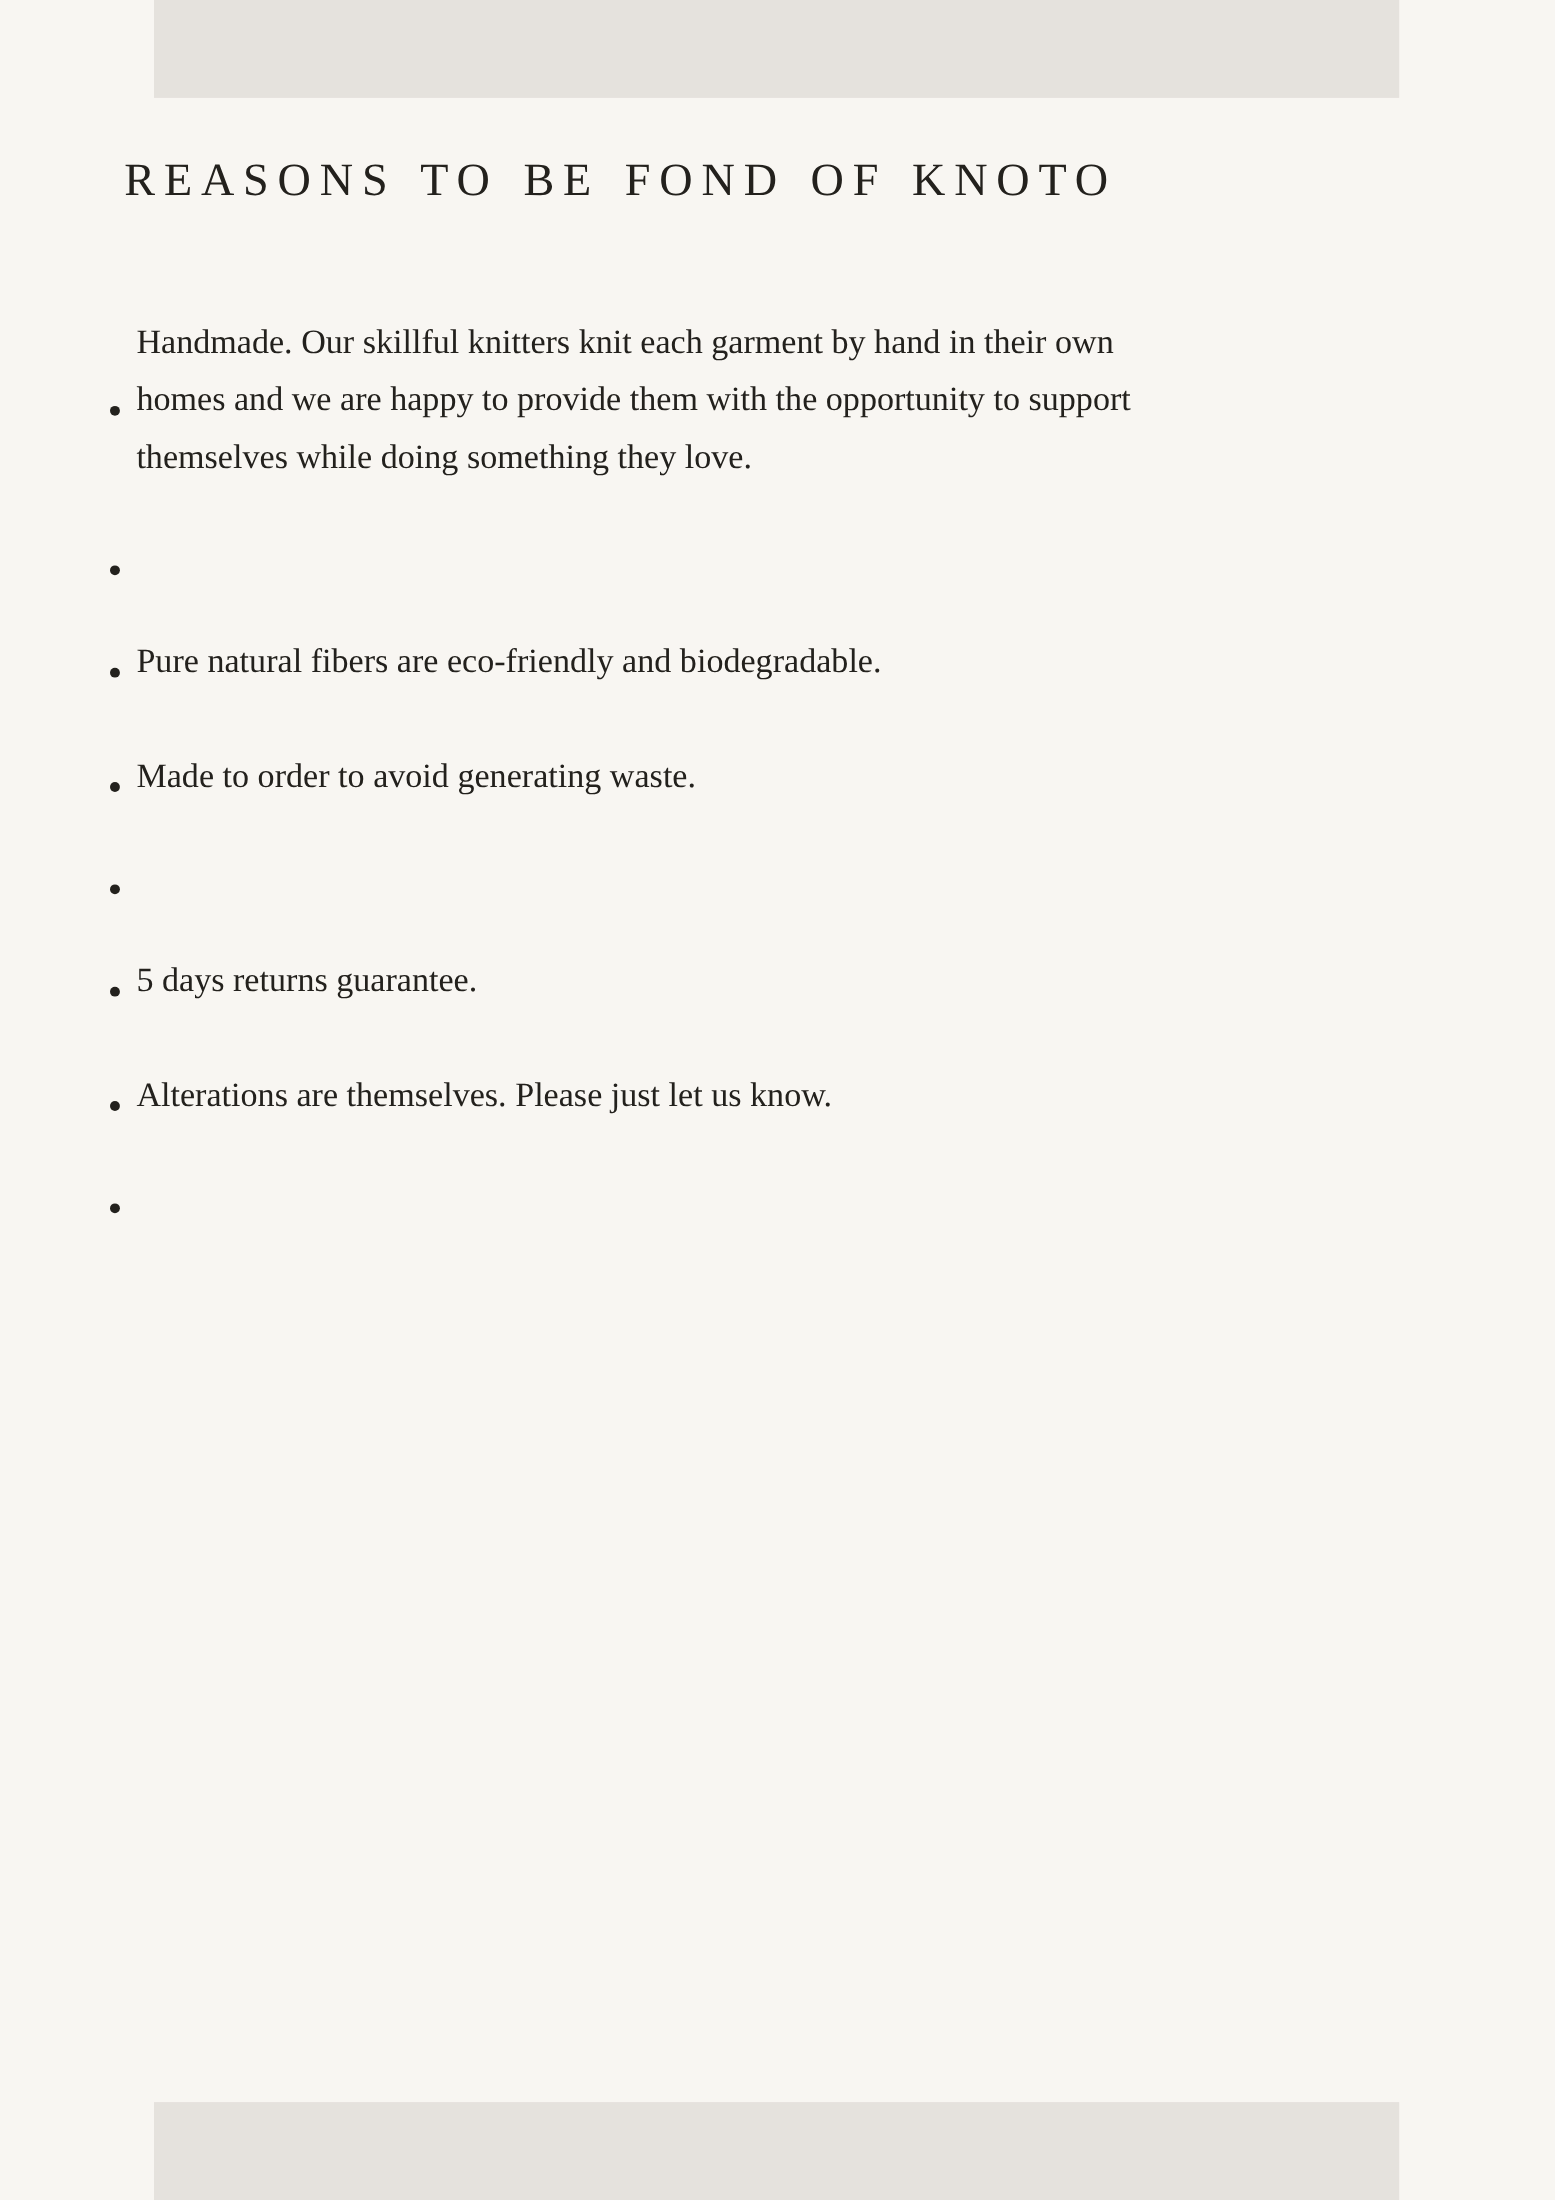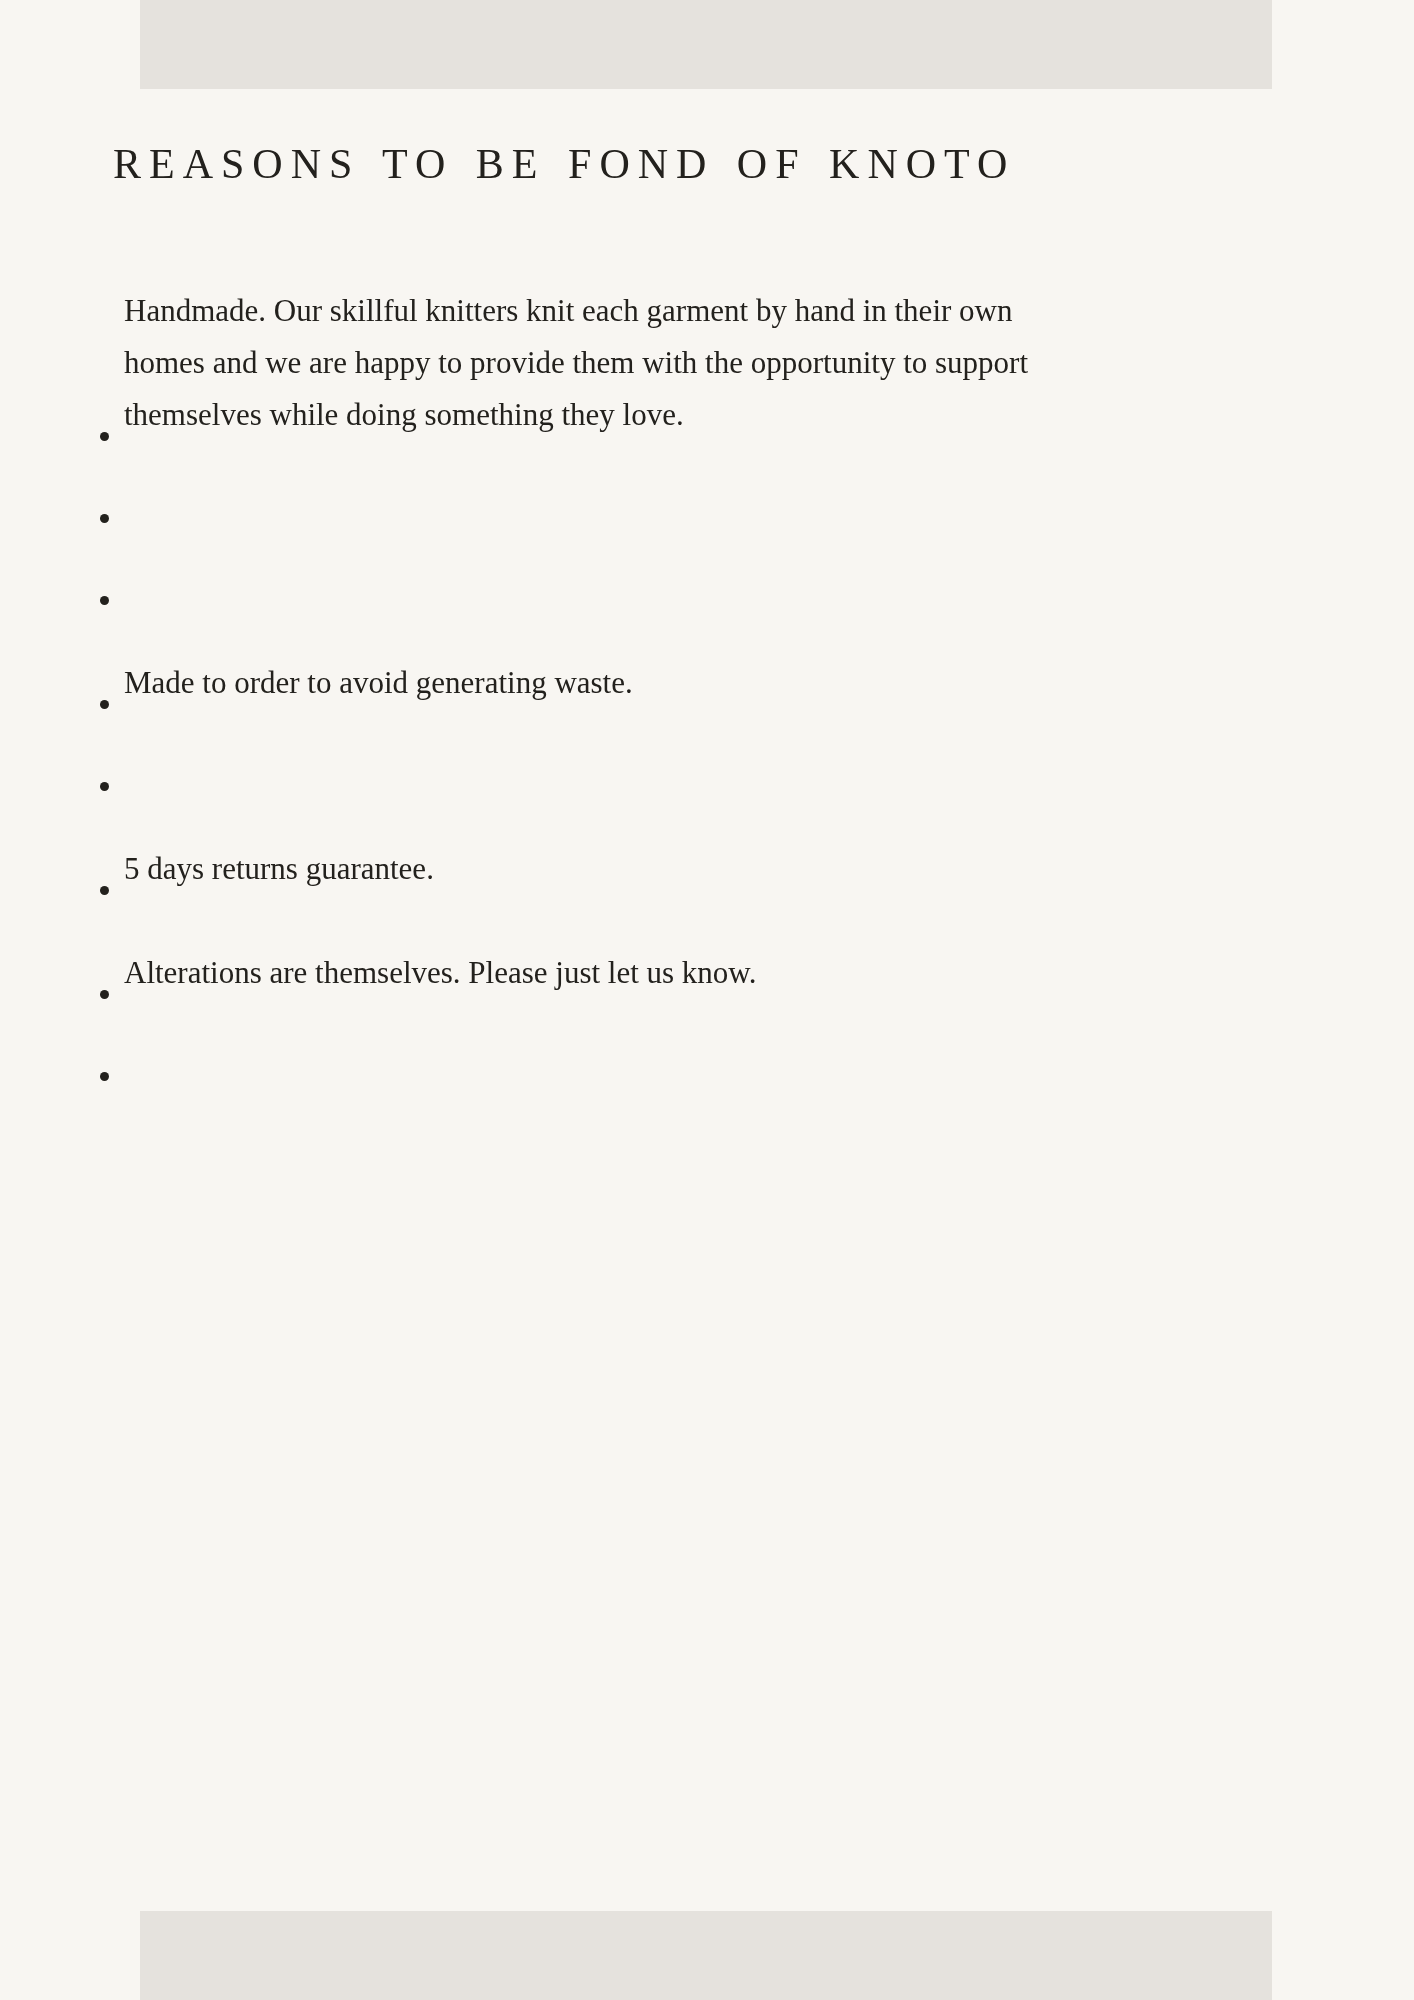--- a/index.html
+++ b/index.html
@@ -45,21 +45,21 @@
     color: var(--text);
   }
   .reasons {
     list-style: none;
     margin: 100px 0 0 0;
     padding: 0 0 0 -0px;
     margin-left: -13px;
   }
   .reason {
     display: flex;
-    align-items: flex-end;
+    align-items: center;
     margin-bottom: 52px;
   }
   .dot {
     flex: 0 0 auto;
     width: 9px;
     height: 9px;
     border-radius: 50%;
     background: var(--text);
     margin-top: 21px;
     margin-right: 15px;
@@ -87,20 +87,21 @@
           <span class="dot"></span>
           <span class="reason-text">Handmade. Our skillful knitters knit each garment by hand in their own homes and we are happy to provide them with the opportunity to support themselves while doing something they love.</span>
         </li>
 
         <li class="reason">
           <span class="dot"></span>
         </li>
 
         <li class="reason">
           <span class="dot"></span>
+          <span class="reason-text">Pure natural fibers are eco-friendly and biodegradable.</span>
         </li>
 
         <li class="reason">
           <span class="dot"></span>
           <span class="reason-text">Made to order to avoid generating waste.</span>
         </li>
 
         <li class="reason">
           <span class="dot"></span>
         </li>

